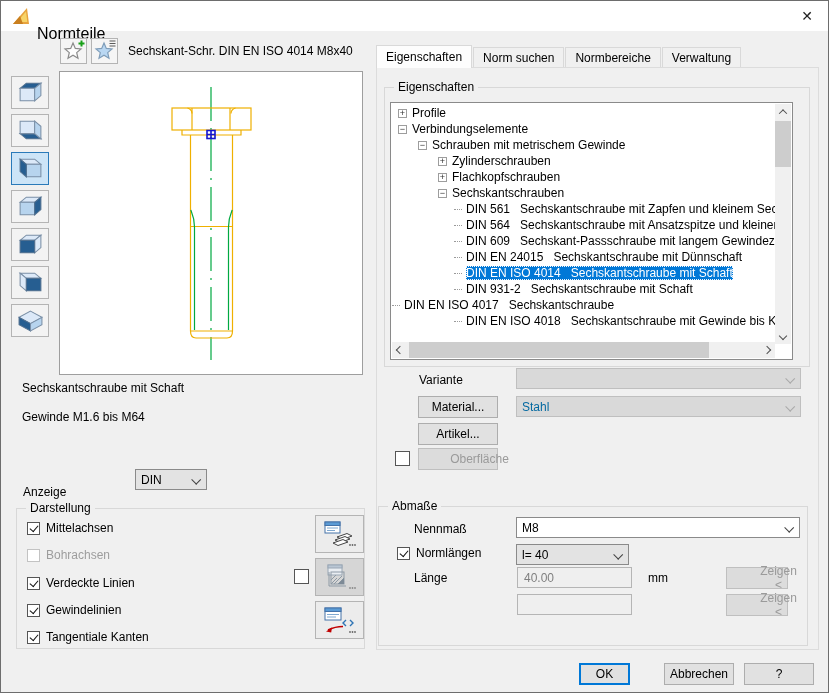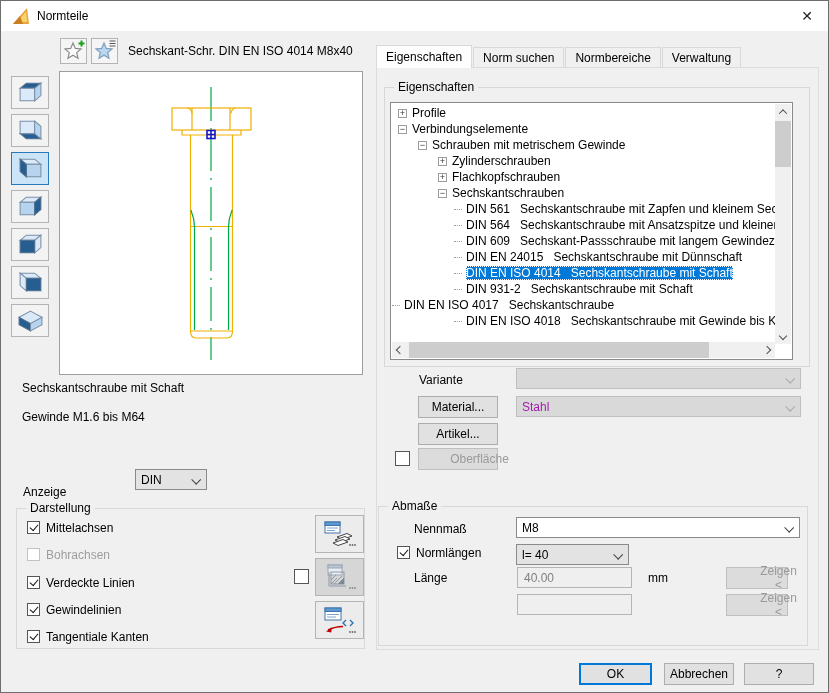--- a/index.html
+++ b/index.html
@@ -9,21 +9,21 @@
   }
   *{box-sizing:border-box; margin:0; padding:0; font-family:"Liberation Sans","DejaVu Sans",sans-serif;}
   html,body{width:829px;height:693px;}
   body{background:#fff;}
   .dialog{position:relative;width:829px;height:693px;background:var(--dialog-bg);
           border:1px solid #6d6d6d;overflow:hidden;font-size:12px;color:#000;}
 
   
   .titlebar{position:absolute;left:0;top:0;width:100%;height:30px;background:var(--title-bar-bg);}
   .title-icon{position:absolute;left:11px;top:6px;width:20px;height:19px;}
-  .title-text{position:absolute;left:36px;top:8px;font-size:12px;}
+  .title-text{position:absolute;left:36px;top:24px;font-size:16px;}
   .close-btn{position:absolute;right:6px;top:3px;width:30px;height:24px;text-align:center;
              line-height:24px;font-size:14px;color:#222;cursor:pointer;}
 
   
   .star-btn{position:absolute;width:27px;height:26px;background:#f5f5f5;border:1px solid #b4b4b4;
             display:flex;align-items:center;justify-content:center;}
   #star-add{left:59px;top:37px;}
   #star-list{left:90px;top:37px;}
   .part-title{position:absolute;left:127px;top:43px;font-size:12px;}
 
@@ -36,35 +36,35 @@
   .preview{position:absolute;left:58px;top:70px;width:304px;height:304px;background:#fff;border:1px solid #9e9e9e;}
   .desc1{position:absolute;left:21px;top:380px;}
   .desc2{position:absolute;left:21px;top:409px;}
 
   
   .combo{position:absolute;border:1px solid #8a8a8a;background:#fff;display:flex;align-items:center;
          padding-left:5px;height:21px;}
   .combo .chev{position:absolute;right:7px;top:7px;width:7px;height:7px;border-right:1.4px solid #404040;
                border-bottom:1.4px solid #404040;transform:rotate(45deg) translateY(-1px);}
   .combo.gray{background:#e3e3e3;}
-  .combo.disabled{background:#d9d9d9;border-color:#bfbfbf;color:#a21caf;}
+  .combo.disabled{background:#d9d9d9;border-color:#bfbfbf;color:#0369a1;}
   .combo.disabled .chev{border-color:#a8a8a8;}
   .field{position:absolute;border:1px solid #b5b5b5;background:#efefef;color:#7f7f7f;
          display:flex;align-items:center;padding-left:6px;height:21px;}
   .btn{position:absolute;height:22px;background:#e1e1e1;border:1px solid #adadad;text-align:center;
        display:flex;align-items:center;justify-content:center;cursor:pointer;}
   .btn.disabled{background:#dcdcdc;border-color:#bfbfbf;color:#9a9a9a;cursor:default;padding-left:43px;}
   .btn.default{border:2px solid var(--accent);}
 
   
   .groupbox{position:absolute;border:1px solid #d8d8d8;}
   .groupbox>.gb-label{position:absolute;top:-8px;left:9px;background:var(--dialog-bg);padding:0 4px;}
 
   
-  .chk-row{position:absolute;display:flex;align-items:flex-start;gap:6px;cursor:pointer;}
+  .chk-row{position:absolute;display:flex;align-items:center;gap:6px;cursor:pointer;}
   .cb{width:13px;height:13px;border:1px solid #555;background:#fff;position:relative;flex:none;}
   .chk-row.checked .cb::after{content:"";position:absolute;left:2px;top:2px;width:7px;height:4px;
         border-left:1.6px solid #111;border-bottom:1.6px solid #111;transform:rotate(-50deg);}
   .chk-row.disabled .cb{border-color:#c3c3c3;}
   .chk-row.disabled .cb-label{color:#9d9d9d;}
 
   .icon-btn{position:absolute;left:314px;width:49px;height:38px;background:#ececec;border:1px solid #b4b4b4;
             display:flex;align-items:center;justify-content:center;}
   .icon-btn.disabled{background:#d6d6d6;}
 
@@ -93,21 +93,21 @@
   .sb-btn{position:absolute;width:16px;height:16px;display:flex;align-items:center;justify-content:center;}
   .chev2{width:6px;height:6px;border-right:1.3px solid #505050;border-bottom:1.3px solid #505050;}
   .vscroll .up{top:0;} .vscroll .up .chev2{transform:rotate(-135deg) translate(-1px,-1px);}
   .vscroll .down{bottom:0;} .vscroll .down .chev2{transform:rotate(45deg);}
   .hscroll .left{left:0;} .hscroll .left .chev2{transform:rotate(135deg);}
   .hscroll .right{right:0;} .hscroll .right .chev2{transform:rotate(-45deg);}
   .vthumb{position:absolute;top:17px;left:0;width:16px;height:46px;background:#cdcdcd;}
   .hthumb{position:absolute;left:17px;top:0;height:16px;width:300px;background:#cdcdcd;}
 
   .label{position:absolute;}
-  .footer-btn{width:73px;}
+  .footer-btn{width:51px;}
 </style>
 </head>
 <body>
 
 <div class="dialog">
 
   <div class="titlebar">
     <svg class="title-icon" viewBox="0 0 20 19">
       <polygon points="1,17 15,1 17,17" fill="#e8a33d"></polygon>
       <polygon points="5,15 14,4.5 15.3,15" fill="#f7d469"></polygon>

